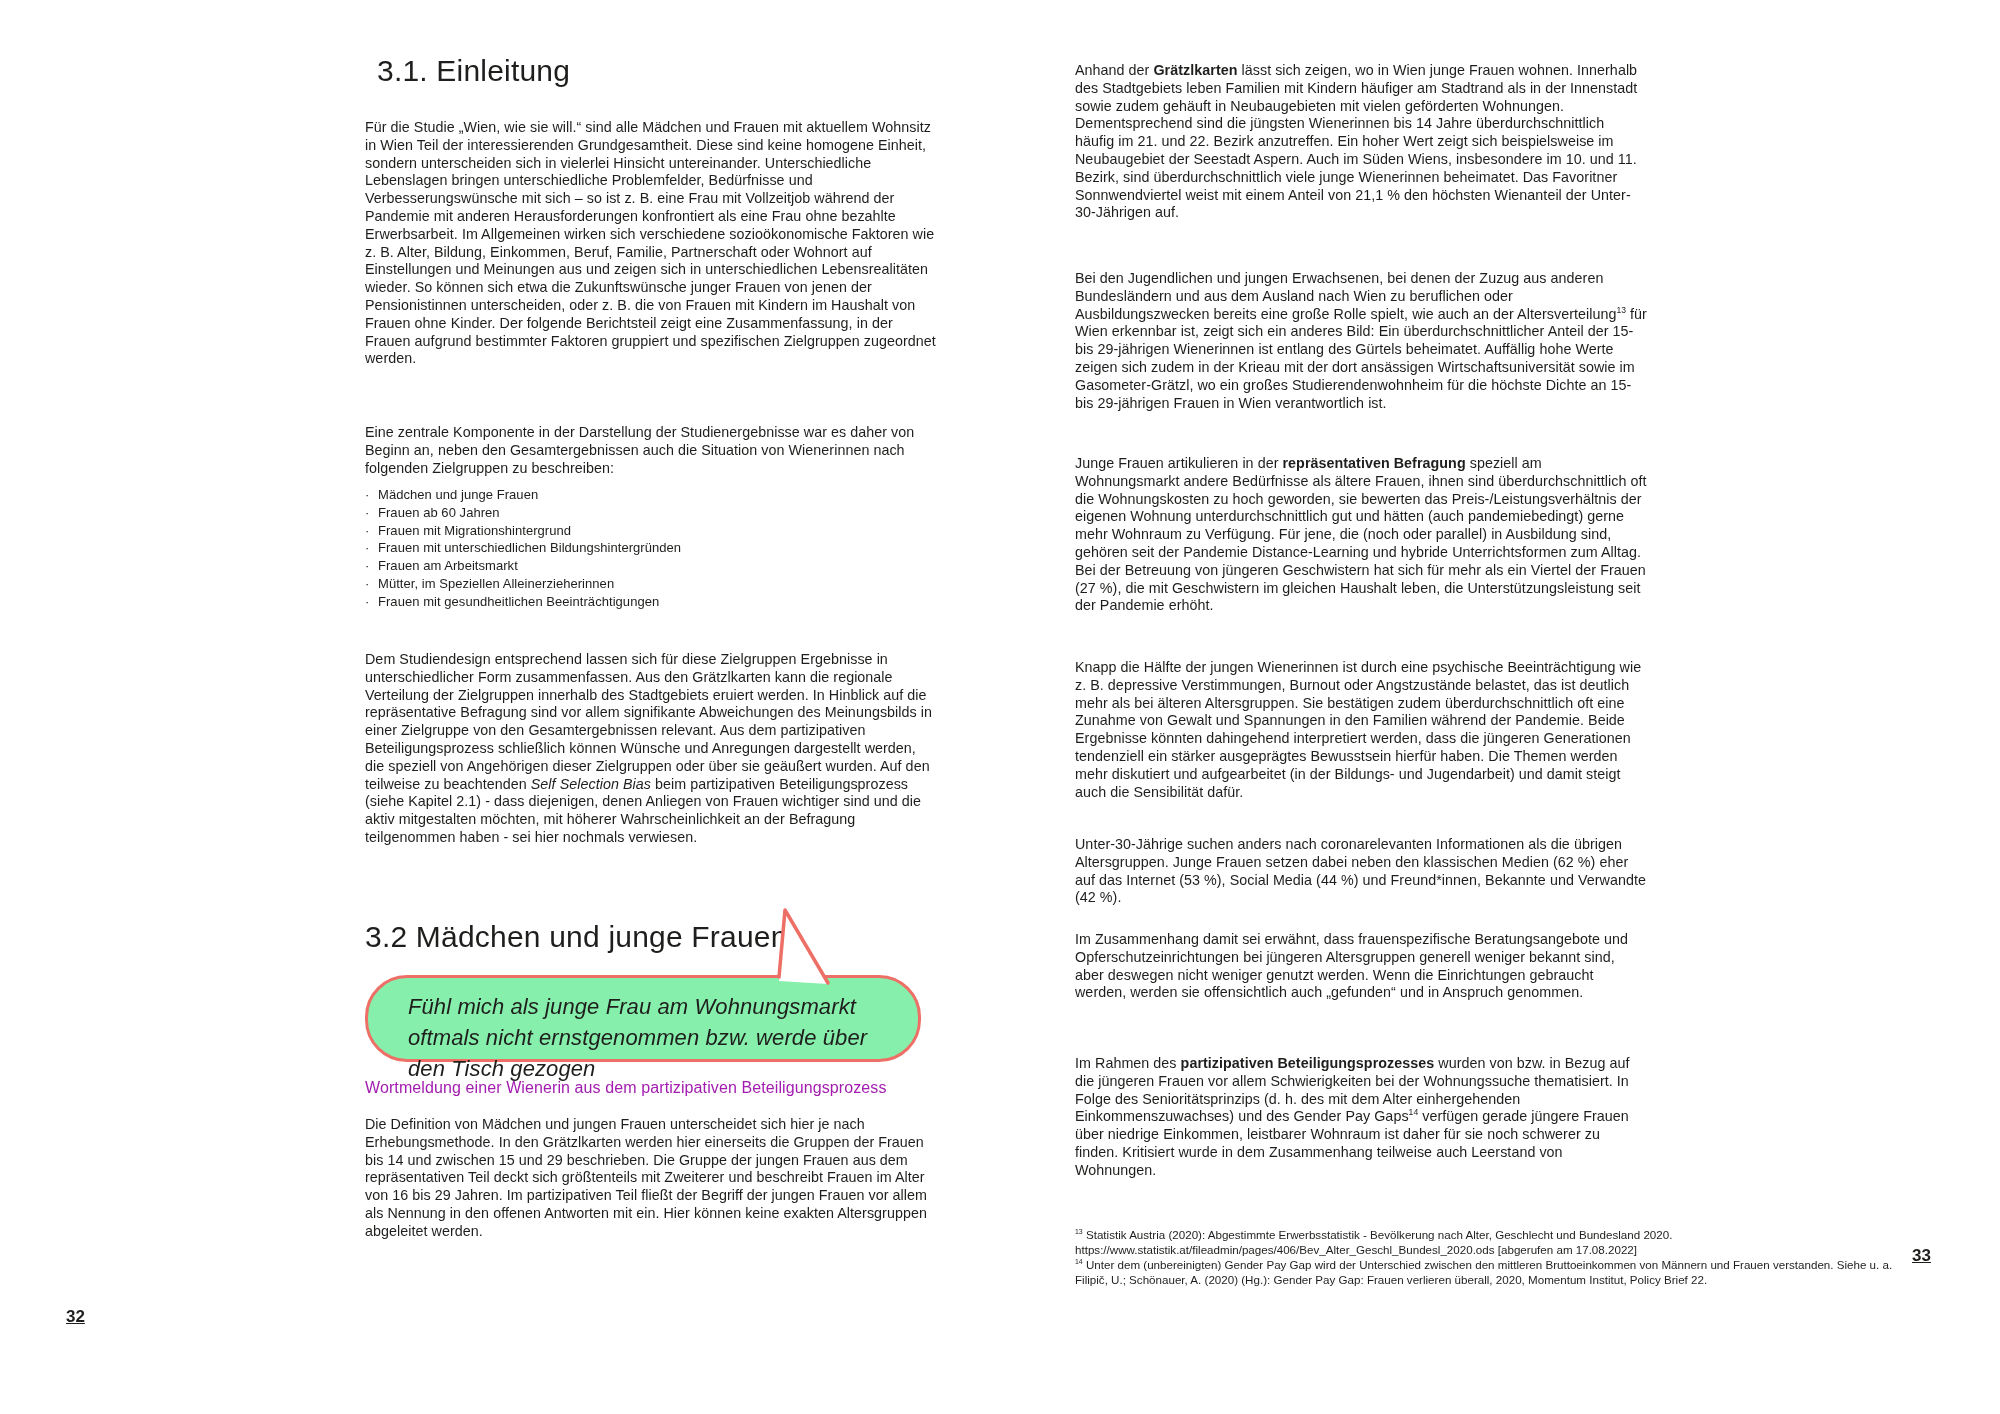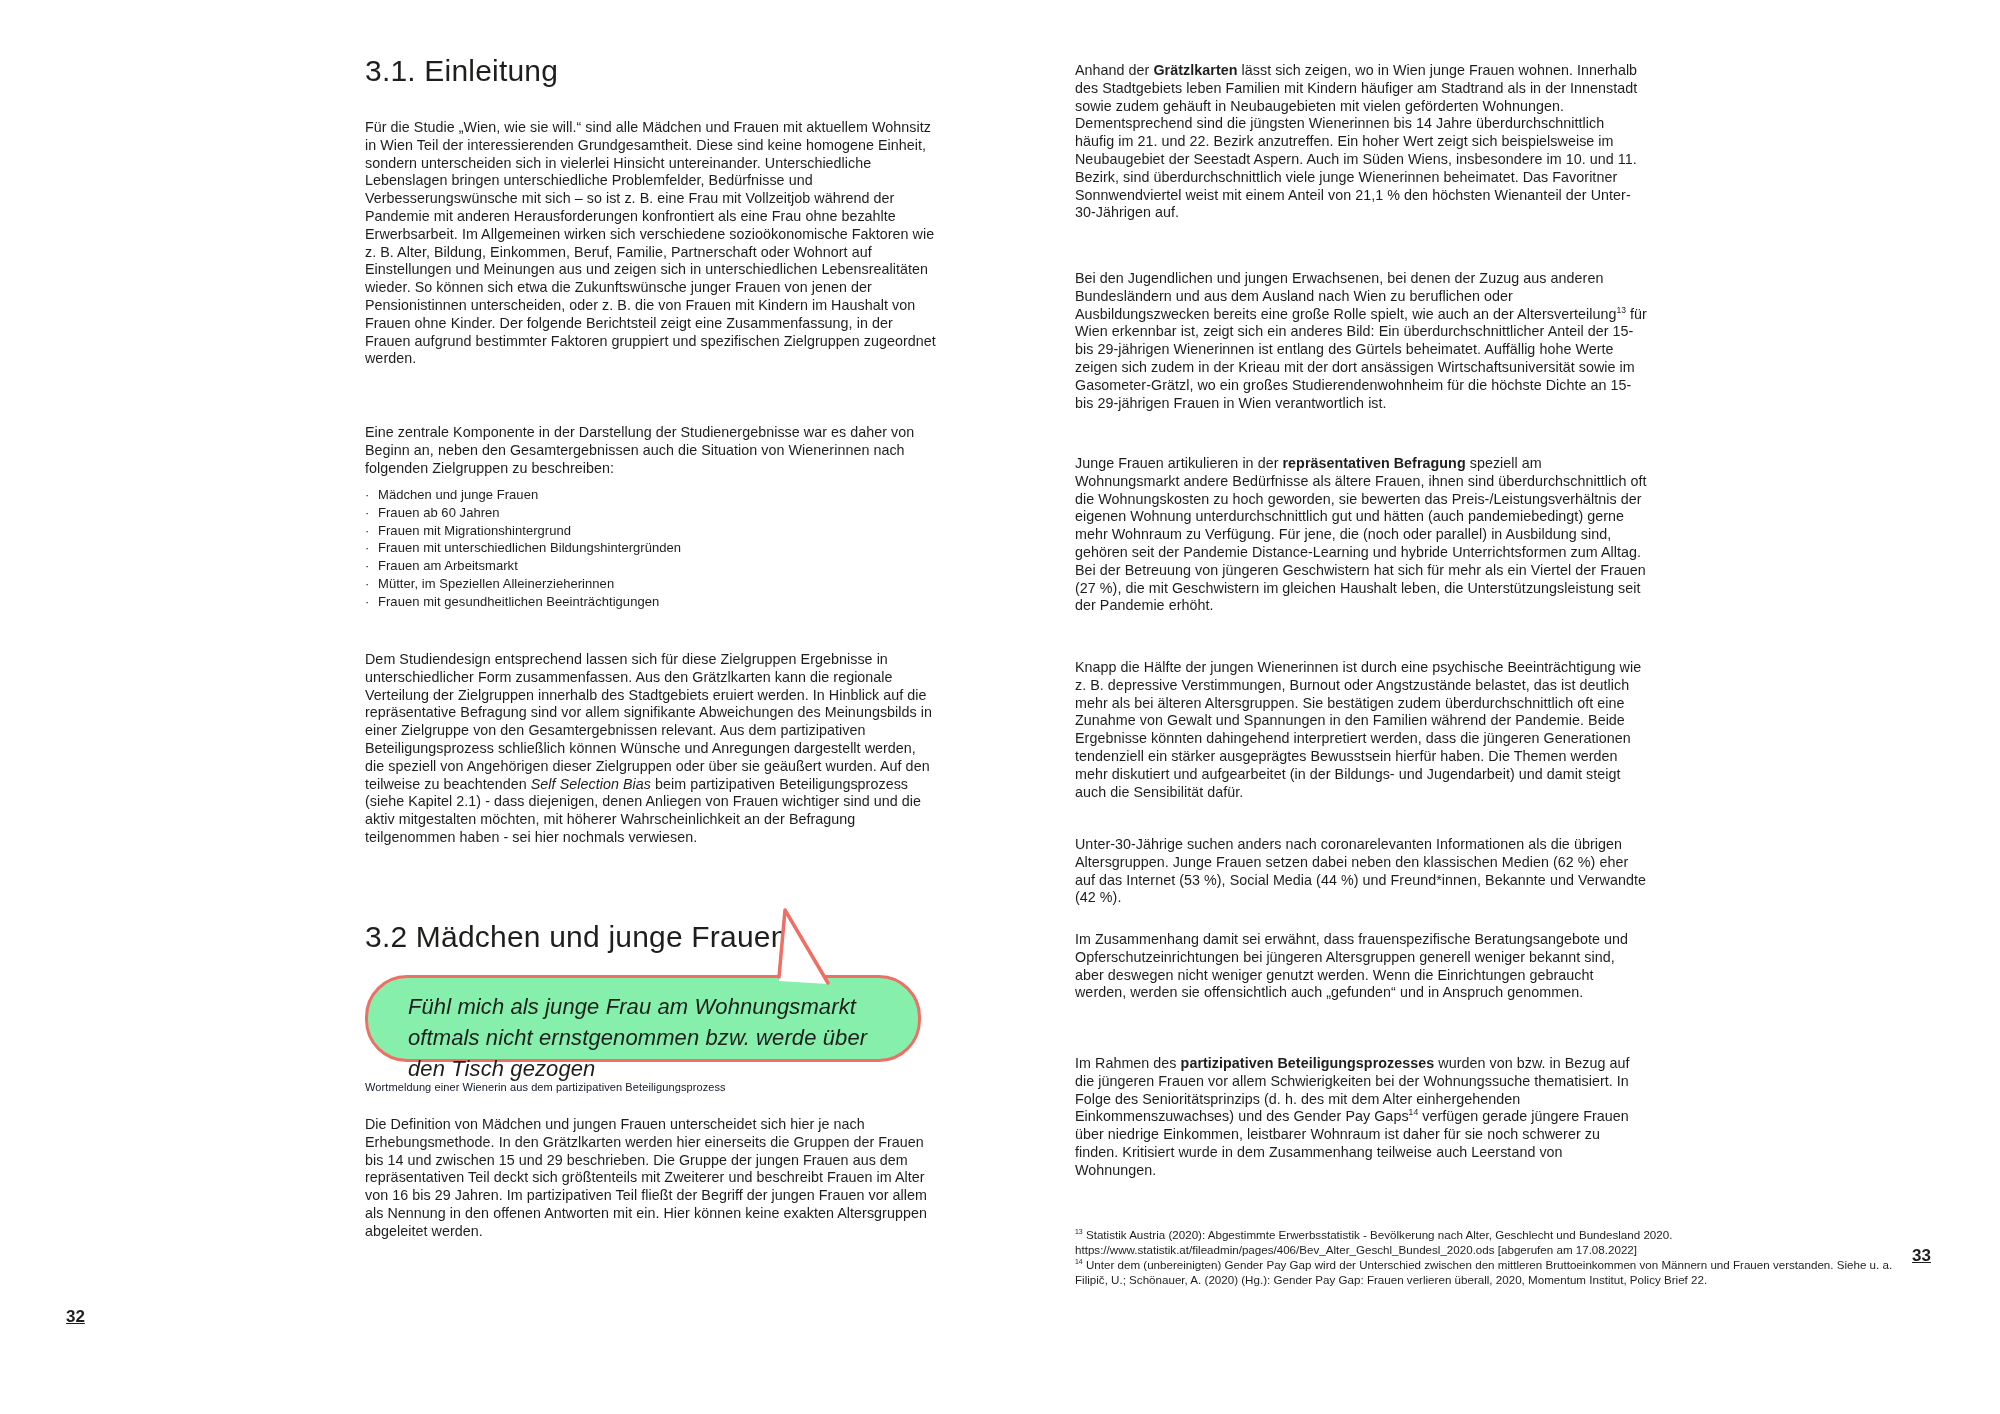--- a/index.html
+++ b/index.html
@@ -38,38 +38,38 @@
     box-sizing:border-box;
     border:3.5px solid var(--accent);
     border-radius:42px;
     background:#86efac;
   }
   .quote{
     font-size:22px;font-style:italic;line-height:31px;
     padding:13px 30px 0 40px;letter-spacing:.1px;
   }
   .caption{
-    font-size:11px;line-height:15px;color:#0f172a;letter-spacing:.1px;
+    font-size:16px;line-height:15px;color:#a21caf;letter-spacing:.1px;
   }
   .footnotes{
     font-size:11.6px;line-height:15px;letter-spacing:0;
   }
   .footnotes p{margin:0;}
   .pagenum{
     font-size:17px;font-weight:700;line-height:22px;text-decoration:underline;
   }
 </style>
 </head>
 <body>
 
 <div>
 
   <section>
 
-    <h1 class="abs h" style="left:365px;top:52px">3.1. Einleitung</h1>
+    <h1 class="abs h" style="left:377px;top:52px">3.1. Einleitung</h1>
 
     <p class="abs body-text" style="left:365px;top:119px;width:572px">Für die Studie „Wien, wie sie will.“ sind alle Mädchen und Frauen mit aktuellem Wohnsitz in Wien Teil der interessierenden Grundgesamtheit. Diese sind keine homogene Einheit, sondern unterscheiden sich in vielerlei Hinsicht untereinander. Unterschiedliche Lebenslagen bringen unterschiedliche Problemfelder, Bedürfnisse und Verbesserungswünsche mit sich – so ist z. B. eine Frau mit Vollzeitjob während der Pandemie mit anderen Herausforderungen konfrontiert als eine Frau ohne bezahlte Erwerbsarbeit. Im Allgemeinen wirken sich verschiedene sozioökonomische Faktoren wie z. B. Alter, Bildung, Einkommen, Beruf, Familie, Partnerschaft oder Wohnort auf Einstellungen und Meinungen aus und zeigen sich in unterschiedlichen Lebensrealitäten wieder. So können sich etwa die Zukunftswünsche junger Frauen von jenen der Pensionistinnen unterscheiden, oder z. B. die von Frauen mit Kindern im Haushalt von Frauen ohne Kinder. Der folgende Berichtsteil zeigt eine Zusammenfassung, in der Frauen aufgrund bestimmter Faktoren gruppiert und spezifischen Zielgruppen zugeordnet werden.</p>
 
     <p class="abs body-text" style="left:365px;top:424px;width:572px">Eine zentrale Komponente in der Darstellung der Studienergebnisse war es daher von Beginn an, neben den Gesamtergebnissen auch die Situation von Wienerinnen nach folgenden Zielgruppen zu beschreiben:</p>
 
     <ul class="abs list" style="left:365px;top:486px;width:572px">
       <li>
           <span>Mädchen und junge Frauen</span>
         </li>
       <li>

